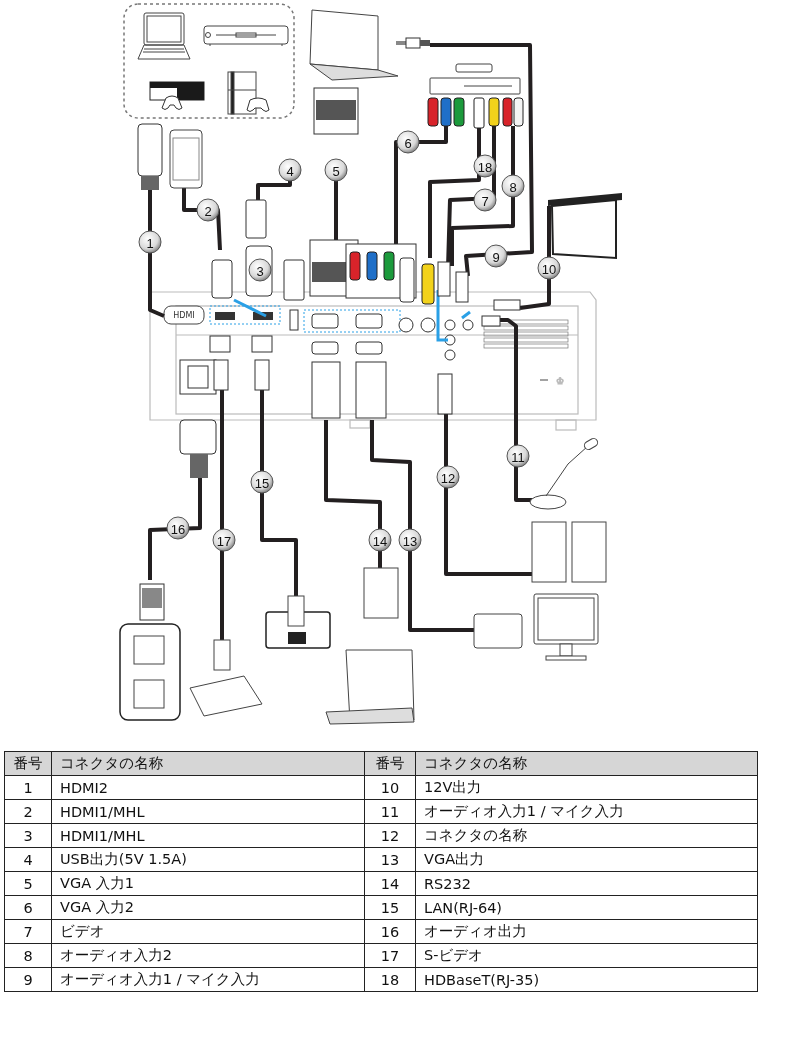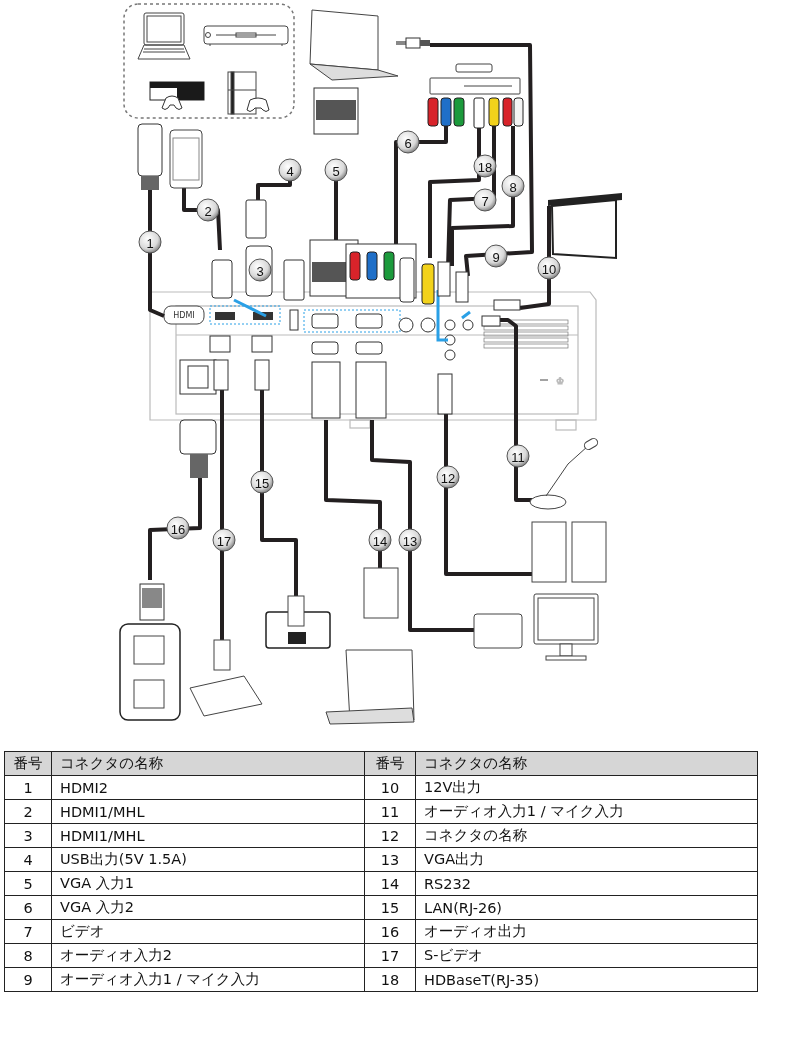--- a/index.html
+++ b/index.html
@@ -395,21 +395,21 @@
       <tr>
         <td class="num">5</td>
         <td>VGA 入力1</td>
         <td class="num">14</td>
         <td>RS232</td>
       </tr>
       <tr>
         <td class="num">6</td>
         <td>VGA 入力2</td>
         <td class="num">15</td>
-        <td>LAN(RJ-26)</td>
+        <td>LAN(RJ-64)</td>
       </tr>
       <tr>
         <td class="num">7</td>
         <td>ビデオ</td>
         <td class="num">16</td>
         <td>オーディオ出力</td>
       </tr>
       <tr>
         <td class="num">8</td>
         <td>オーディオ入力2</td>

